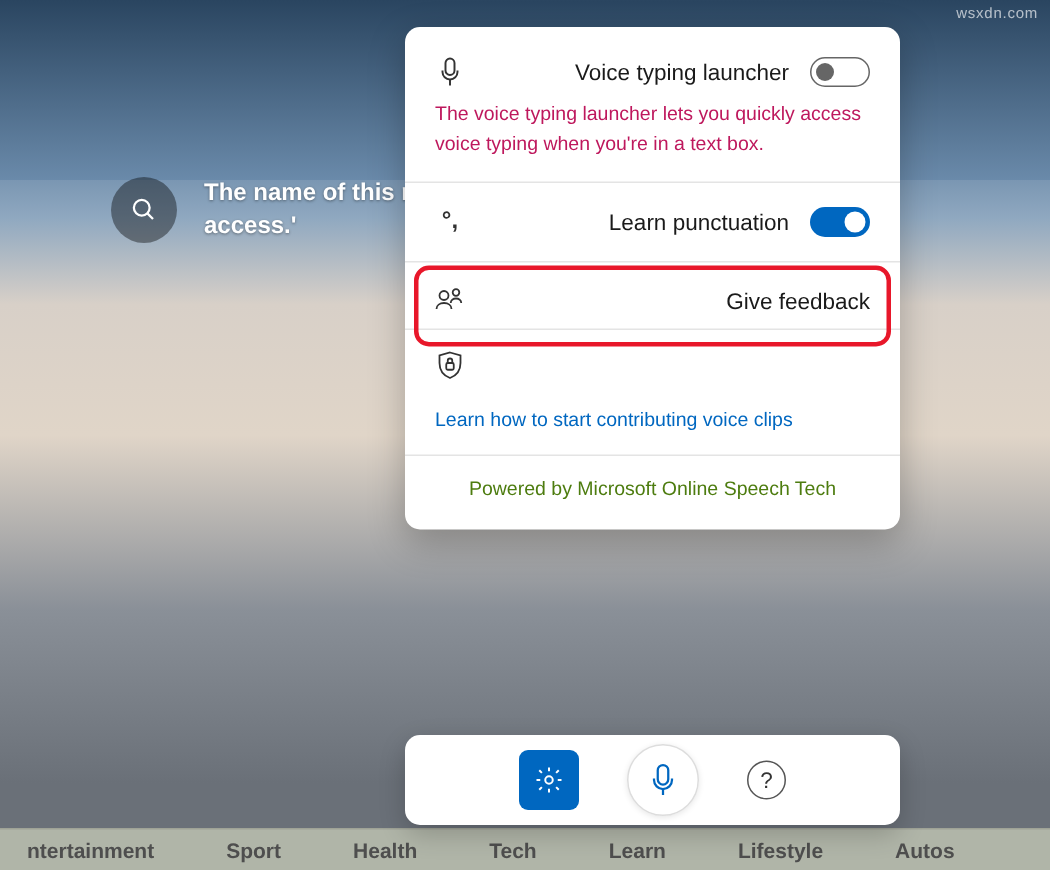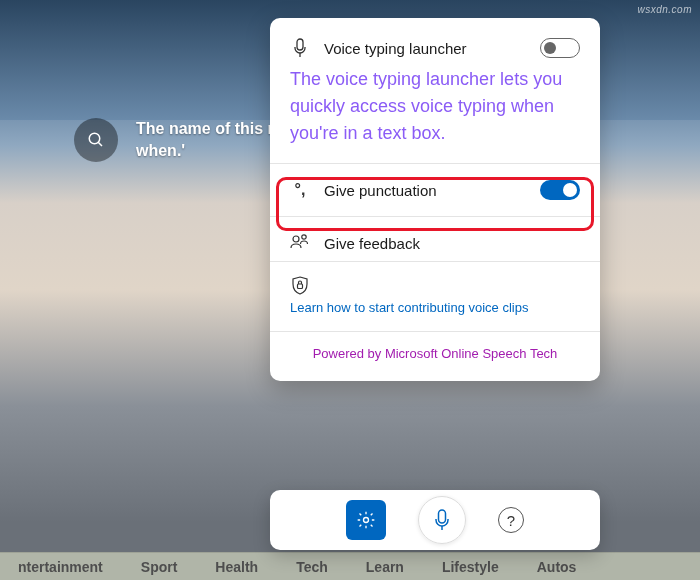--- a/index.html
+++ b/index.html
@@ -23,65 +23,65 @@
   .search-text { font-size: 16px; font-weight: 600; line-height: 1.4; text-shadow: 0 1px 2px rgba(0,0,0,0.4); max-width:160px;}
   .panel {
     position: absolute; top: 18px; left: 270px; width: 330px;
     background: #fff; border-radius: 10px;
     box-shadow: 0 8px 24px rgba(0,0,0,0.25);
     padding: 6px 0;
     z-index: 10;
   }
   .section { padding: 14px 20px 16px; }
   .divider { border-top: 1px solid #e4e4e4; }
-  .row { display: flex; align-items: center; gap: 14px; }
+  .row { display: flex; align-items: center; gap: 14px; text-align: right; }
   .row-icon { width: 20px; height:20px; display:flex; align-items:center; justify-content:center; flex-shrink:0; color:#333;}
   .row-title { font-size: 15px; color: #1a1a1a; flex:1; }
-  .row-desc { font-size: 18px; color: #8b5cf6; line-height:1.5; margin-top:8px; }
+  .row-desc { font-size: 13px; color: #be185d; line-height:1.5; margin-top:8px; }
   .toggle { width:40px; height:20px; border-radius:10px; position:relative; flex-shrink:0;}
   .toggle-off { border:1px solid #666; background:#fff;}
   .toggle-off::after { content:''; position:absolute; width:12px; height:12px; border-radius:50%; background:#666; top:3px; left:3px;}
   .toggle-on { background:#0067c0; }
   .toggle-on::after { content:''; position:absolute; width:14px; height:14px; border-radius:50%; background:#fff; top:3px; right:3px;}
   .highlight-ring { position:absolute; border:3px solid #e8172a; border-radius:10px; left:6px; right:6px; top:159px; height:54px; pointer-events:none;}
-  .link { color:#0067c0; font-size:13px; margin-top:4px; cursor:pointer;}
-  .footer-text { text-align:center; color:#a21caf; font-size:13px; padding:14px 20px;}
+  .link { color:#0067c0; font-size:13px; margin-top:18px; cursor:pointer;}
+  .footer-text { text-align:center; color:#4d7c0f; font-size:13px; padding:14px 20px;}
   .toolbar {
     position:absolute; top:490px; left:270px; width:330px; height:60px;
     background:#fff; border-radius:10px; box-shadow:0 6px 18px rgba(0,0,0,0.2);
     display:flex; align-items:center; justify-content:center; gap:32px; z-index:9;
   }
   .tb-btn { width:40px; height:40px; border-radius:6px; display:flex; align-items:center; justify-content:center;}
   .tb-settings { background:#0067c0; color:#fff;}
   .tb-mic { width:48px; height:48px; border:1px solid #ddd; border-radius:50%; color:#0067c0; box-shadow:0 1px 4px rgba(0,0,0,.1);}
   .tb-help { border:1.5px solid #555; border-radius:50%; width:26px; height:26px; color:#333; font-size:15px;}
   .newsbar {
     position:absolute; bottom:0; left:0; right:0; height:28px;
-    background:#b0b5a8; display:flex; align-items:center; gap:38px;
+    background:#b0b5a8; display:flex; align-items:center; gap:48px;
     padding:0 18px; color:#4e4e4e; font-size:14px; font-weight:600;
     border-top:1px solid rgba(0,0,0,0.1);
   }
-  .watermark { position:absolute; top:4px; right:8px; font-size:10px; color:rgba(255,255,255,0.65); letter-spacing:0.5px;font-style:italic;}
+  .watermark { position:absolute; top:4px; right:8px; font-size:10px; color:rgba(255,255,255,0.65); letter-spacing:0.5px;}
 </style>
 </head>
 <body>
 
 <div class="wallpaper"></div>
 <div class="watermark">wsxdn.com</div>
 
 <div class="search-widget">
   <div class="search-icon-circle">
     <svg width="18" height="18" viewBox="0 0 24 24" fill="none" stroke="#fff" stroke-width="2">
         <circle cx="10" cy="10" r="7"></circle>
         <line x1="20" y1="20" x2="15" y2="15"></line>
       </svg>
   </div>
   <div class="search-text">
     <span>The name of this m</span><br>
-    <span>when.'</span>
+    <span>access.'</span>
   </div>
 </div>
 
 <div class="panel">
 
   <div class="section">
     <div class="row">
       <span class="row-icon">
         <svg width="16" height="20" viewBox="0 0 16 20" fill="none" stroke="#333" stroke-width="1.3">
             <rect x="5" y="1" width="6" height="11" rx="3"></rect>
@@ -93,21 +93,21 @@
       <div class="toggle toggle-off"></div>
     </div>
     <div class="row-desc">The voice typing launcher lets you quickly access voice typing when you're in a text box.</div>
   </div>
 
   <div class="divider"></div>
 
   <div class="section" style="padding-top:16px;padding-bottom:16px;">
     <div class="row">
       <span class="row-icon" style="font-size:16px;font-weight:600;">°,</span>
-      <span class="row-title">Give punctuation</span>
+      <span class="row-title">Learn punctuation</span>
       <div class="toggle toggle-on"></div>
     </div>
   </div>
 
   <div class="divider"></div>
 
   <div class="section" style="padding-top:16px;padding-bottom:8px;">
     <div class="row">
       <span class="row-icon">
         <svg width="20" height="18" viewBox="0 0 20 18" fill="none" stroke="#333" stroke-width="1.2">

